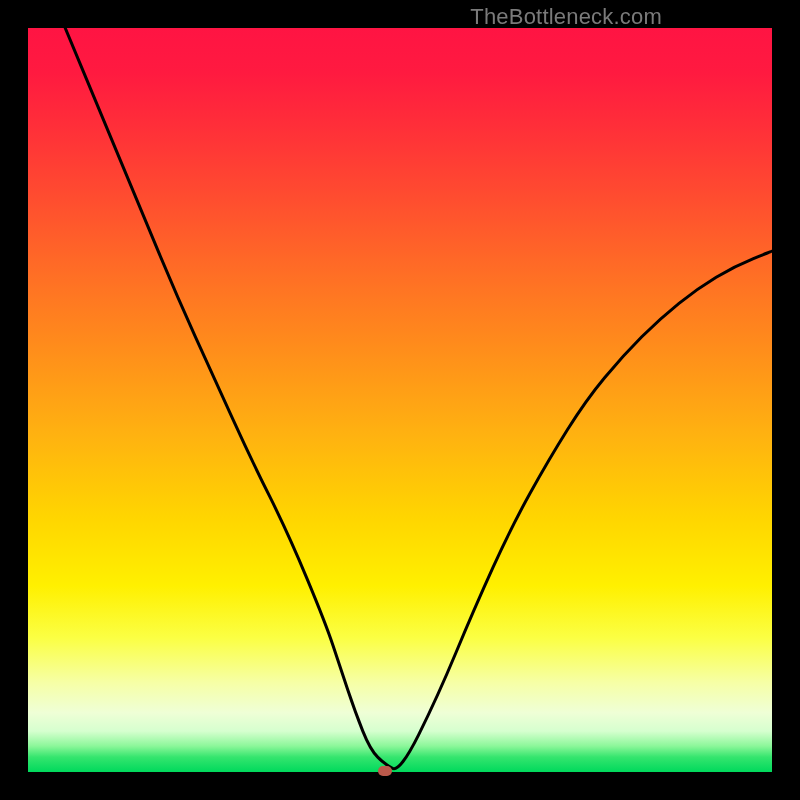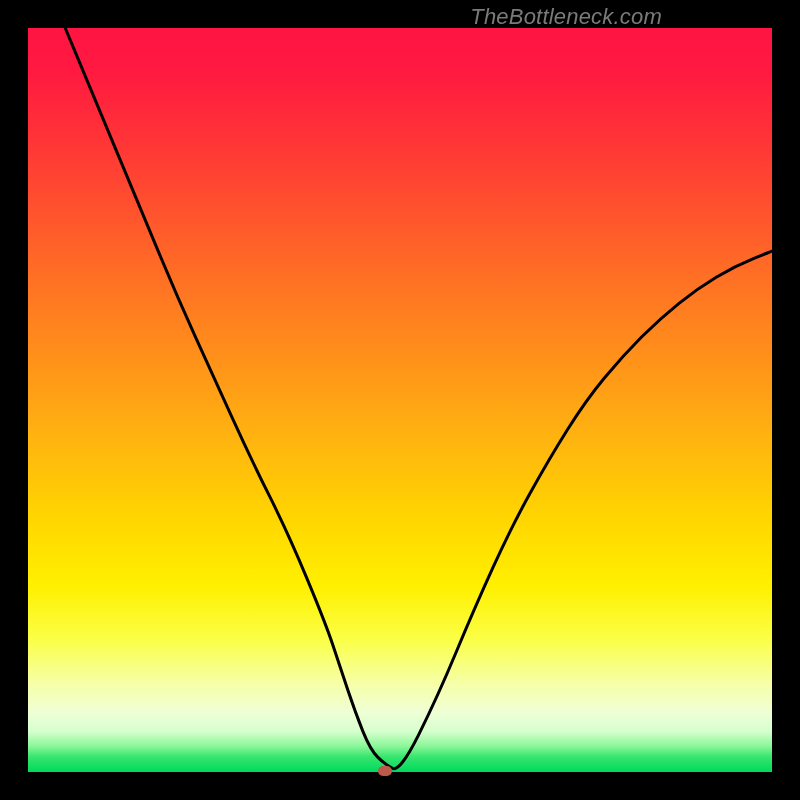--- a/index.html
+++ b/index.html
@@ -9,21 +9,20 @@
     height: 800px;
     overflow: hidden;
     background: #000;
     font-family: Arial, Helvetica, sans-serif;
   }
   .frame {
     position: relative;
     width: 692px;
     height: 800px;
     background: #000;
-    font-style: italic;
   }
   .plot {
     position: absolute;
     left: 28px;
     top: 28px;
     width: 744px;
     height: 744px;
     
     background: linear-gradient(
       to bottom,

